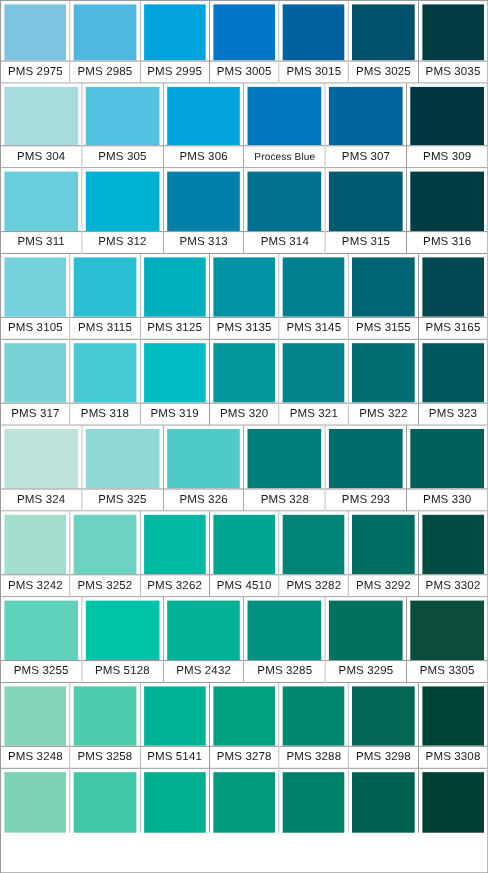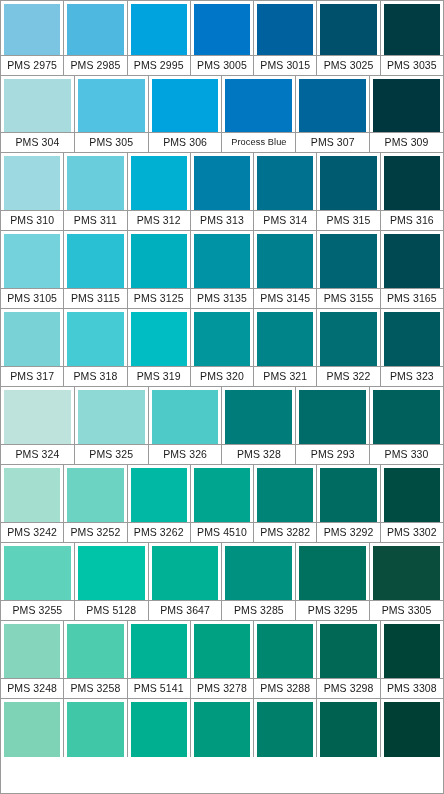--- a/index.html
+++ b/index.html
@@ -169,28 +169,20 @@
             <div class="swatch" style="background: rgb(0, 54, 61);"></div>
           </div>
           <div class="label-bar">
             <span class="label">PMS 309</span>
           </div>
         </div>
       </div>
       <div class="band">
         <div class="cell">
           <div class="swatch-wrap" style="height: 57px;">
-            <div class="swatch" style="background: rgb(157, 217, 224);"></div>
-          </div>
-          <div class="label-bar">
-            <span class="label">PMS 310</span>
-          </div>
-        </div>
-        <div class="cell">
-          <div class="swatch-wrap" style="height: 57px;">
             <div class="swatch" style="background: rgb(106, 205, 220);"></div>
           </div>
           <div class="label-bar">
             <span class="label">PMS 311</span>
           </div>
         </div>
         <div class="cell">
           <div class="swatch-wrap" style="height: 57px;">
             <div class="swatch" style="background: rgb(0, 176, 210);"></div>
           </div>
@@ -470,21 +462,21 @@
           </div>
           <div class="label-bar">
             <span class="label">PMS 5128</span>
           </div>
         </div>
         <div class="cell">
           <div class="swatch-wrap" style="height: 57px;">
             <div class="swatch" style="background: rgb(0, 177, 149);"></div>
           </div>
           <div class="label-bar">
-            <span class="label">PMS 3647</span>
+            <span class="label">PMS 2432</span>
           </div>
         </div>
         <div class="cell">
           <div class="swatch-wrap" style="height: 57px;">
             <div class="swatch" style="background: rgb(0, 145, 128);"></div>
           </div>
           <div class="label-bar">
             <span class="label">PMS 3285</span>
           </div>
         </div>

